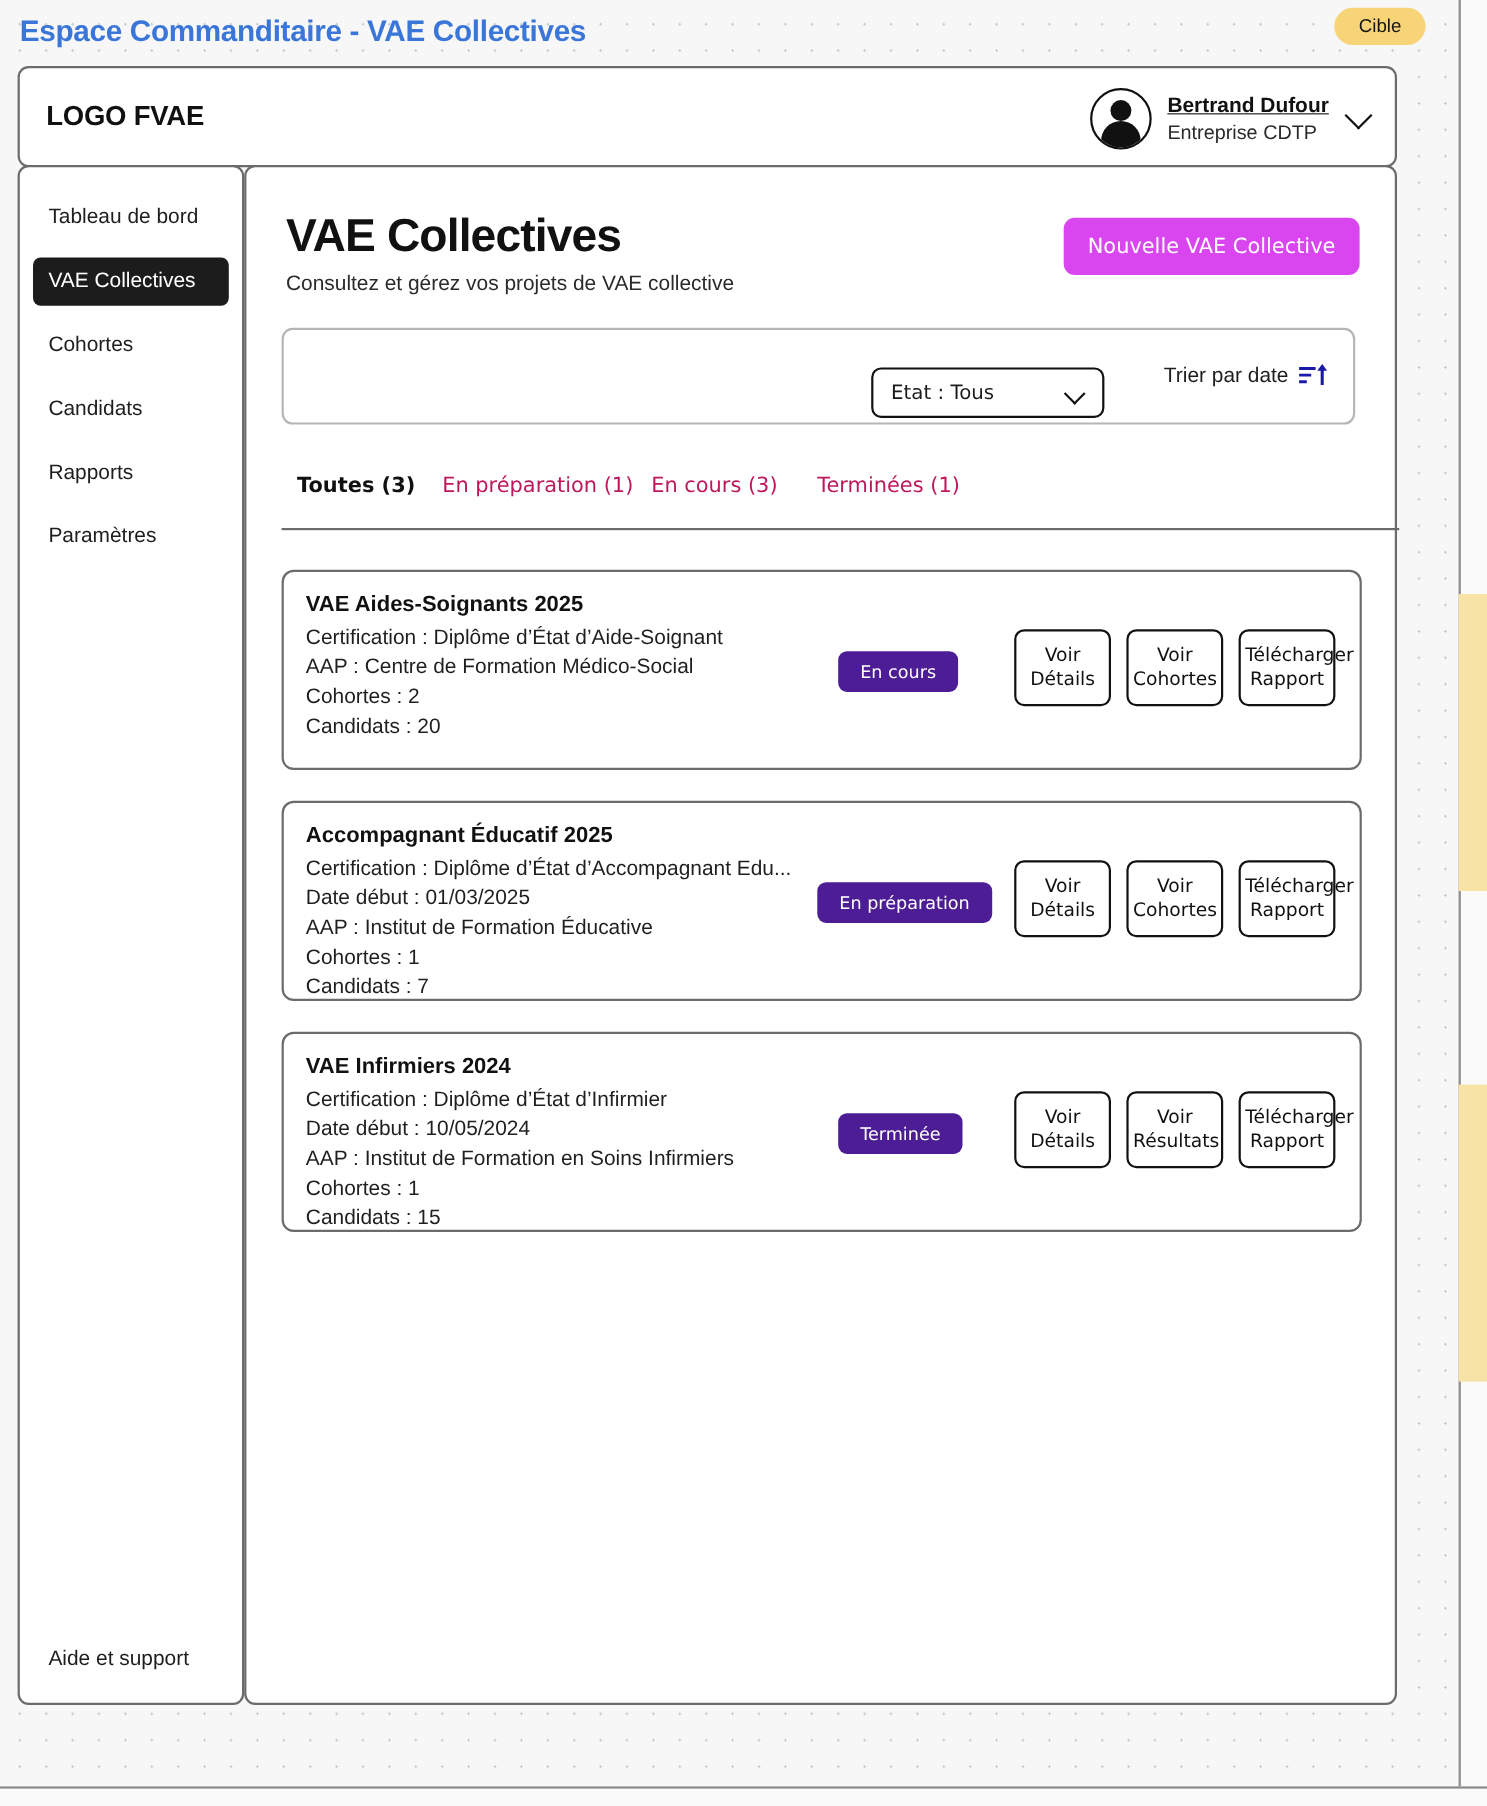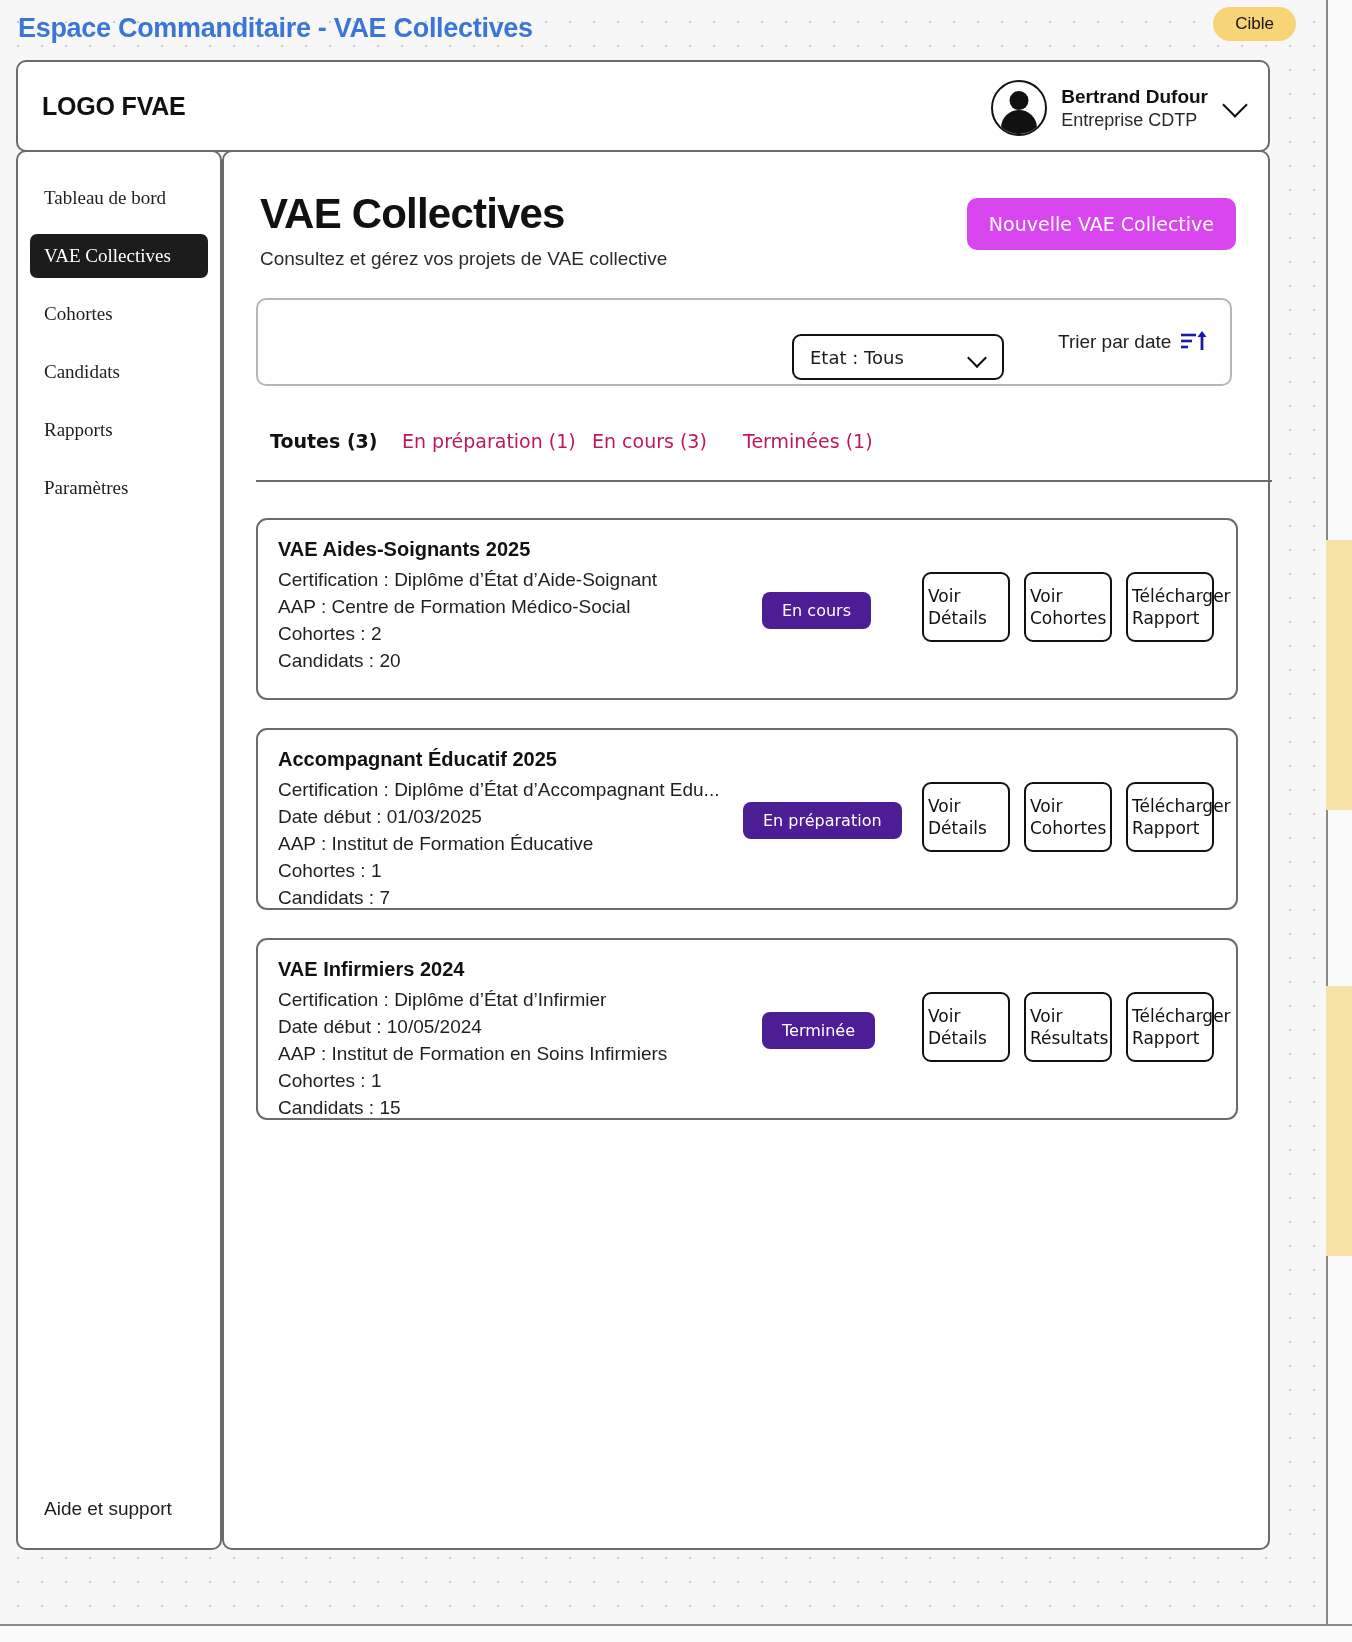--- a/index.html
+++ b/index.html
@@ -92,20 +92,21 @@
     border-radius: 18px 18px 0 0;
     background: #111;
     left: 50%; bottom: -2px;
     transform: translateX(-50%);
   }
   .user-text { line-height: 1.25; }
   .user-name {
     font-size: 19px;
     font-weight: bold;
     color: #111;
+    text-decoration: underline;
   }
   .user-org {
     font-size: 18px;
     color: #2a2a2a;
   }
   .chevron-dn {
     width: 16px; height: 16px;
     border-right: 2.6px solid #111;
     border-bottom: 2.6px solid #111;
     transform: rotate(45deg);
@@ -129,21 +130,20 @@
     left: 0; top: 24px;
     width: 100%;
   }
   .nav-item {
     margin: 0 12px 14px 12px;
     padding: 11px 14px;
     font-size: 19px;
     color: #1e1e1e;
     border-radius: 7px;
     white-space: nowrap;
-    font-family: Liberation Serif, serif;
   }
   .nav-item.active {
     background: #1c1c1c;
     color: #ffffff;
   }
   .sidebar-footer {
     position: absolute;
     left: 26px; bottom: 28px;
     font-size: 19px;
     color: #1e1e1e;
@@ -348,20 +348,21 @@
   }
   .act-btn {
     width: 88px;
     padding: 11px 4px;
     border: 2.5px solid #111;
     border-radius: 9px;
     background: #fff;
     font-family: "DejaVu Sans", sans-serif;
     font-size: 17px;
     color: #111;
+    text-align: center;
     line-height: 1.3;
     cursor: pointer;
     box-sizing: border-box;
   }
   .act-btn .l2 { display: block; }
 
   
   .edge-mark {
     position: absolute;
     right: 0;

